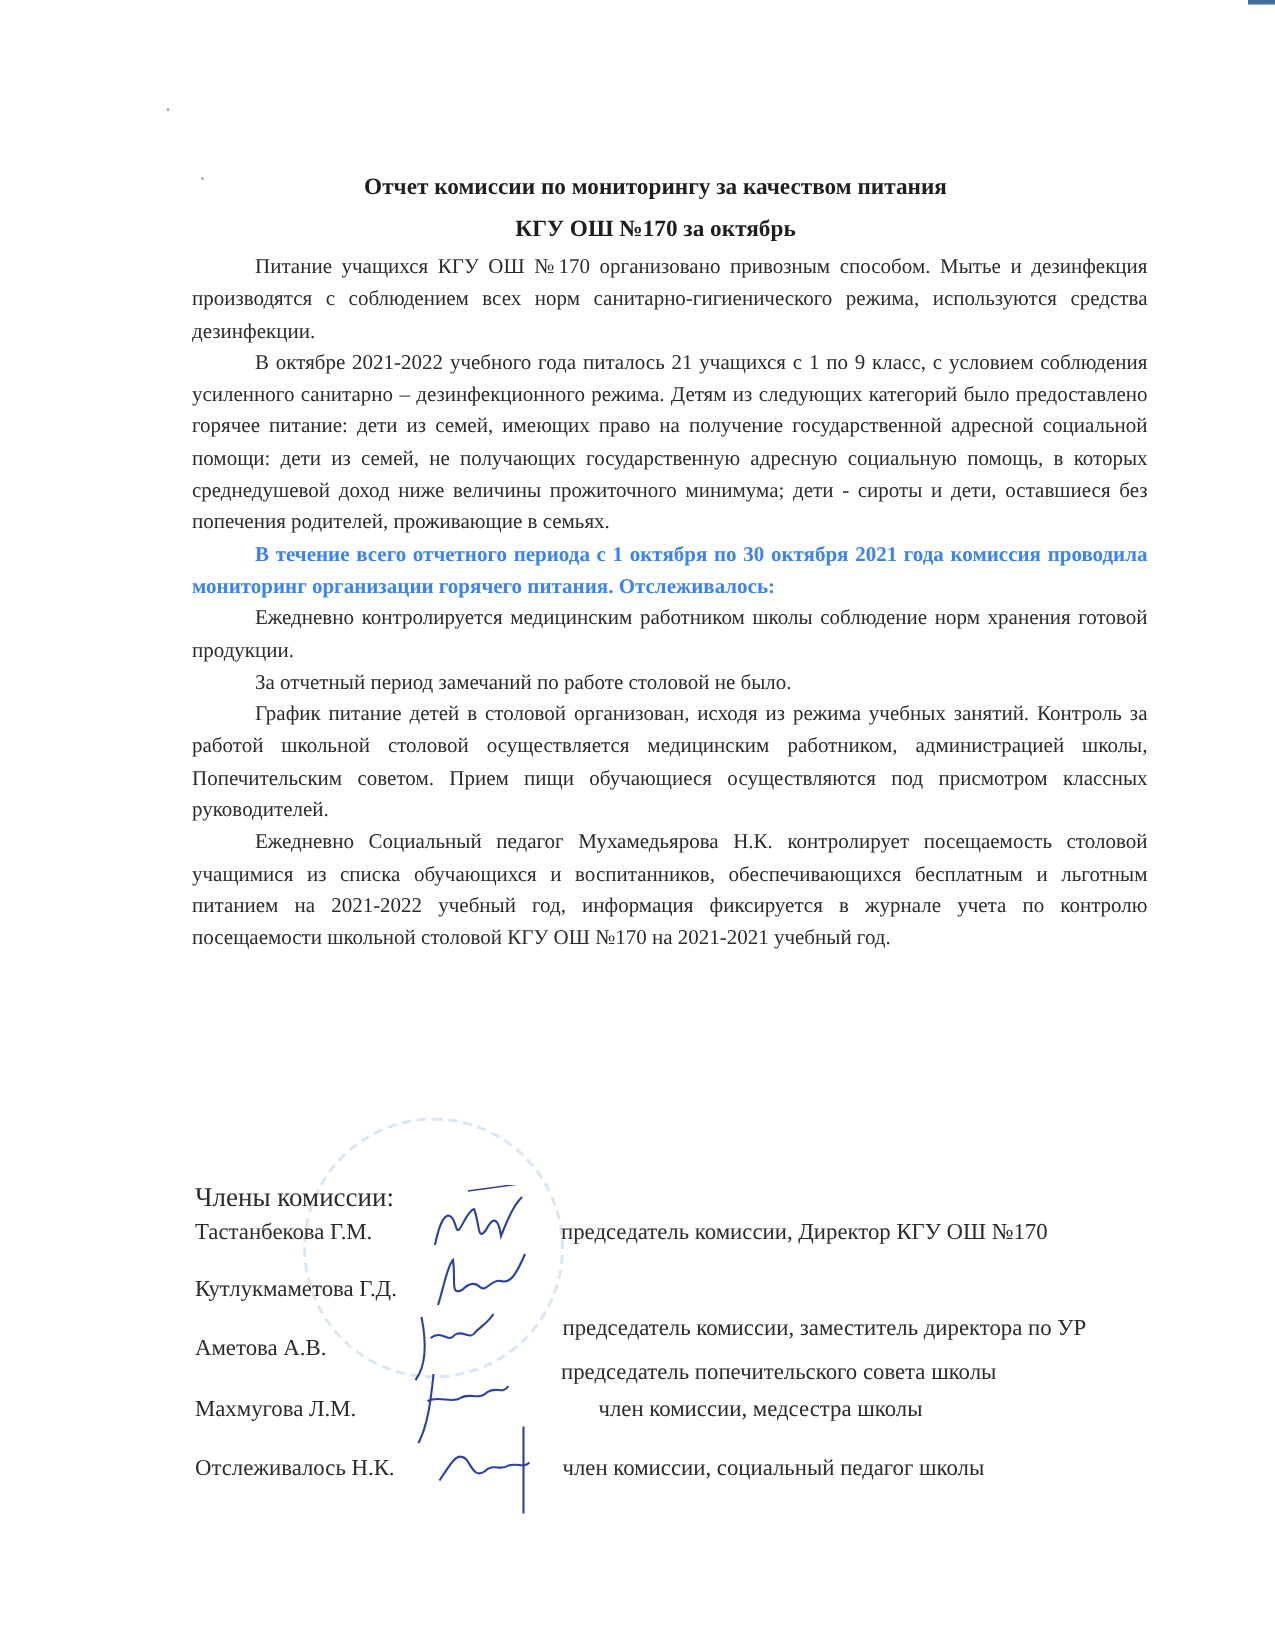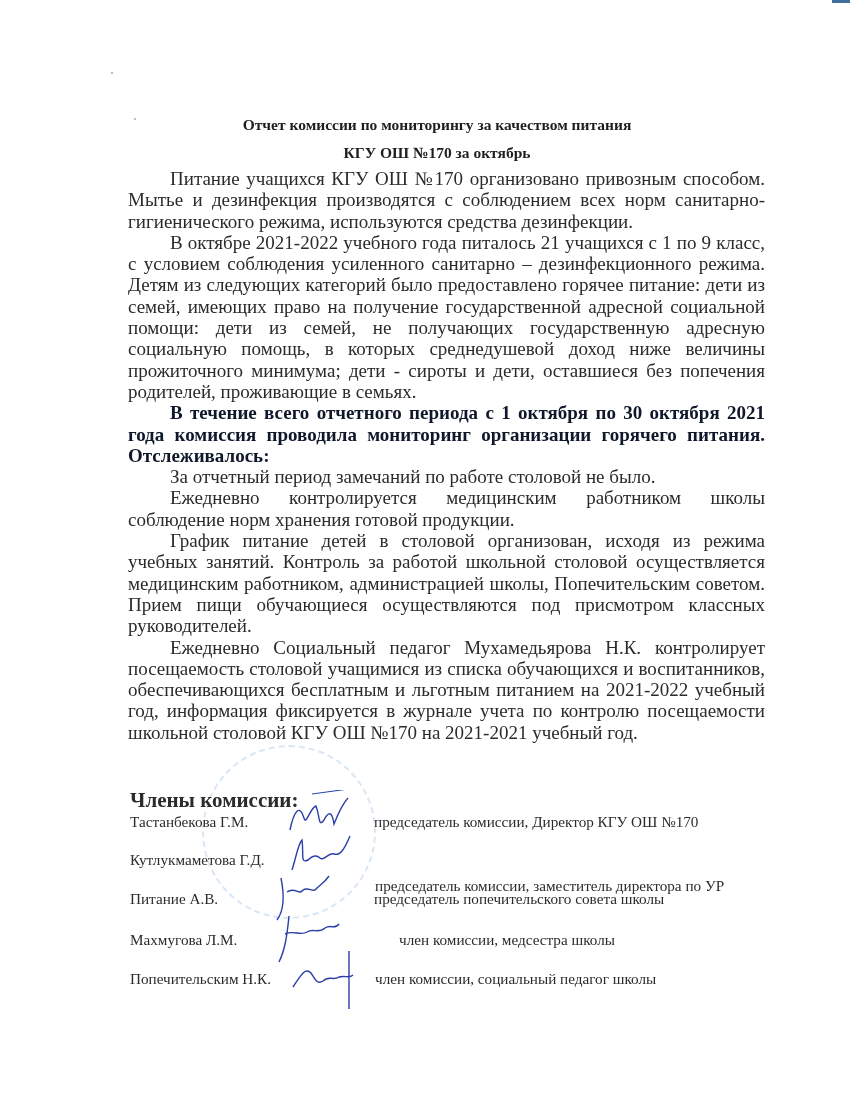--- a/index.html
+++ b/index.html
@@ -10,36 +10,36 @@
     }
     .page { position: absolute; left: 12px; top: 0; width: 850px; height: 821px; }
     .title {
       position: absolute; left: 0; width: 850px; text-align: center;
       font-weight: bold; font-size: 15.5px; color: #1e1e1e;
     }
     .t1 { top: 116px; }
     .t2 { top: 144px; }
     .body-text {
       position: absolute; left: 116px; width: 637px; top: 168px;
-      font-size: 19px; line-height: 21.3px; text-align: justify;
+      font-size: 14px; line-height: 21.3px; text-align: justify;
     }
     .body-text p { margin: 0; text-indent: 42px; }
-    .body-text p.bold { font-weight: bold; color: #0f172a; }
+    .body-text p.bold { font-weight: bold; color: #3b82f6; }
     .members-label {
-      position: absolute; left: 118px; top: 788px; font-size: 21px; font-weight: bold;
+      position: absolute; left: 118px; top: 788px; font-size: 18px;
     }
     .member { position: absolute; left: 118px; font-size: 15.2px; height: 22px; }
     .member .name { position: absolute; left: 0; white-space: nowrap; text-align: right; }
     .member .role { position: absolute; left: 244px; white-space: nowrap; }
     .m0 { top: 813px; }
     .m0 .role { left: 244px; }
     .m1 { top: 851px; }
     .m1 .role { left: 245px; margin-top: 26px; }
     .m2 { top: 890px; }
-    .m2 .role { left: 244px; }
+    .m2 .role { left: 244px; margin-top: 16px; }
     .m3 { top: 931px; }
     .m3 .role { left: 245px; margin-left: 24px; }
     .m4 { top: 970px; }
     .m4 .role { left: 245px; }
     .stamp {
       position: absolute; left: 190px; top: 745px; width: 170px; height: 170px;
       border-radius: 50%; border: 2px dashed rgba(120,170,220,0.28);
     }
     .sig { position: absolute; }
     .corner-mark { position: absolute; right: 4px; top: 0; width: 26px; height: 3px; background: #3f6f9a; }
@@ -53,48 +53,48 @@
   <div class="speck" style="left:99px;top:72px;"></div>
   <div class="speck" style="left:122px;top:118px;"></div>
 
   <div class="title t1">Отчет комиссии по мониторингу за качеством питания</div>
   <div class="title t2">КГУ ОШ №170 за октябрь</div>
 
   <div class="body-text">
     <p>Питание учащихся КГУ ОШ №170 организовано привозным способом. Мытье и дезинфекция производятся с соблюдением всех норм санитарно-гигиенического режима, используются средства дезинфекции.</p>
     <p>В октябре 2021-2022 учебного года питалось 21 учащихся с 1 по 9 класс, с условием соблюдения усиленного санитарно – дезинфекционного режима. Детям из следующих категорий было предоставлено горячее питание: дети из семей, имеющих право на получение государственной адресной социальной помощи: дети из семей, не получающих государственную адресную социальную помощь, в которых среднедушевой доход ниже величины прожиточного минимума; дети - сироты и дети, оставшиеся без попечения родителей, проживающие в семьях.</p>
     <p class="bold">В течение всего отчетного периода с 1 октября по 30 октября 2021 года комиссия проводила мониторинг организации горячего питания. Отслеживалось:</p>
+    <p>Ежедневно контролируется медицинским работником школы соблюдение норм хранения готовой продукции.</p>
     <p>За отчетный период замечаний по работе столовой не было.</p>
-    <p>Ежедневно контролируется медицинским работником школы соблюдение норм хранения готовой продукции.</p>
     <p>График питание детей в столовой организован, исходя из режима учебных занятий. Контроль за работой школьной столовой осуществляется медицинским работником, администрацией школы, Попечительским советом. Прием пищи обучающиеся осуществляются под присмотром классных руководителей.</p>
     <p>Ежедневно Социальный педагог Мухамедьярова Н.К. контролирует посещаемость столовой учащимися из списка обучающихся и воспитанников, обеспечивающихся бесплатным и льготным питанием на 2021-2022 учебный год, информация фиксируется в журнале учета по контролю посещаемости школьной столовой КГУ ОШ №170 на 2021-2021 учебный год.</p>
   </div>
 
   <div class="stamp"></div>
 
   <div class="members-label">Члены комиссии:</div>
 
   <div class="member m0">
     <span class="name">Тастанбекова Г.М.</span>
     <span class="role">председатель комиссии, Директор КГУ ОШ №170</span>
   </div>
   <div class="member m1">
     <span class="name">Кутлукмаметова Г.Д.</span>
     <span class="role">председатель комиссии, заместитель директора по УР</span>
   </div>
   <div class="member m2">
-    <span class="name">Питание А.В.</span>
+    <span class="name">Аметова А.В.</span>
     <span class="role">председатель попечительского совета школы</span>
   </div>
   <div class="member m3">
     <span class="name">Махмугова Л.М.</span>
     <span class="role">член комиссии, медсестра школы</span>
   </div>
   <div class="member m4">
-    <span class="name">Попечительским Н.К.</span>
+    <span class="name">Отслеживалось Н.К.</span>
     <span class="role">член комиссии, социальный педагог школы</span>
   </div>
 
   <svg class="sig" style="left:270px;top:790px;" width="80" height="50">
     <path d="M8 40 C12 20,18 14,22 28 C24 36,28 18,34 16 C38 26,36 38,42 30 C46 22,50 20,52 34 C56 24,60 14,66 8" fill="none" stroke="#2a3fa8" stroke-width="1.4"></path>
     <path d="M30 4 L74 -2" fill="none" stroke="#2a3fa8" stroke-width="1"></path>
   </svg>
   <svg class="sig" style="left:270px;top:830px;" width="90" height="50">
     <path d="M10 40 C14 28,16 14,20 10 C22 24,18 34,26 30 C30 26,34 24,38 28 C42 32,46 22,52 24 C58 26,62 20,68 6" fill="none" stroke="#2a3fa8" stroke-width="1.4"></path>
   </svg>

